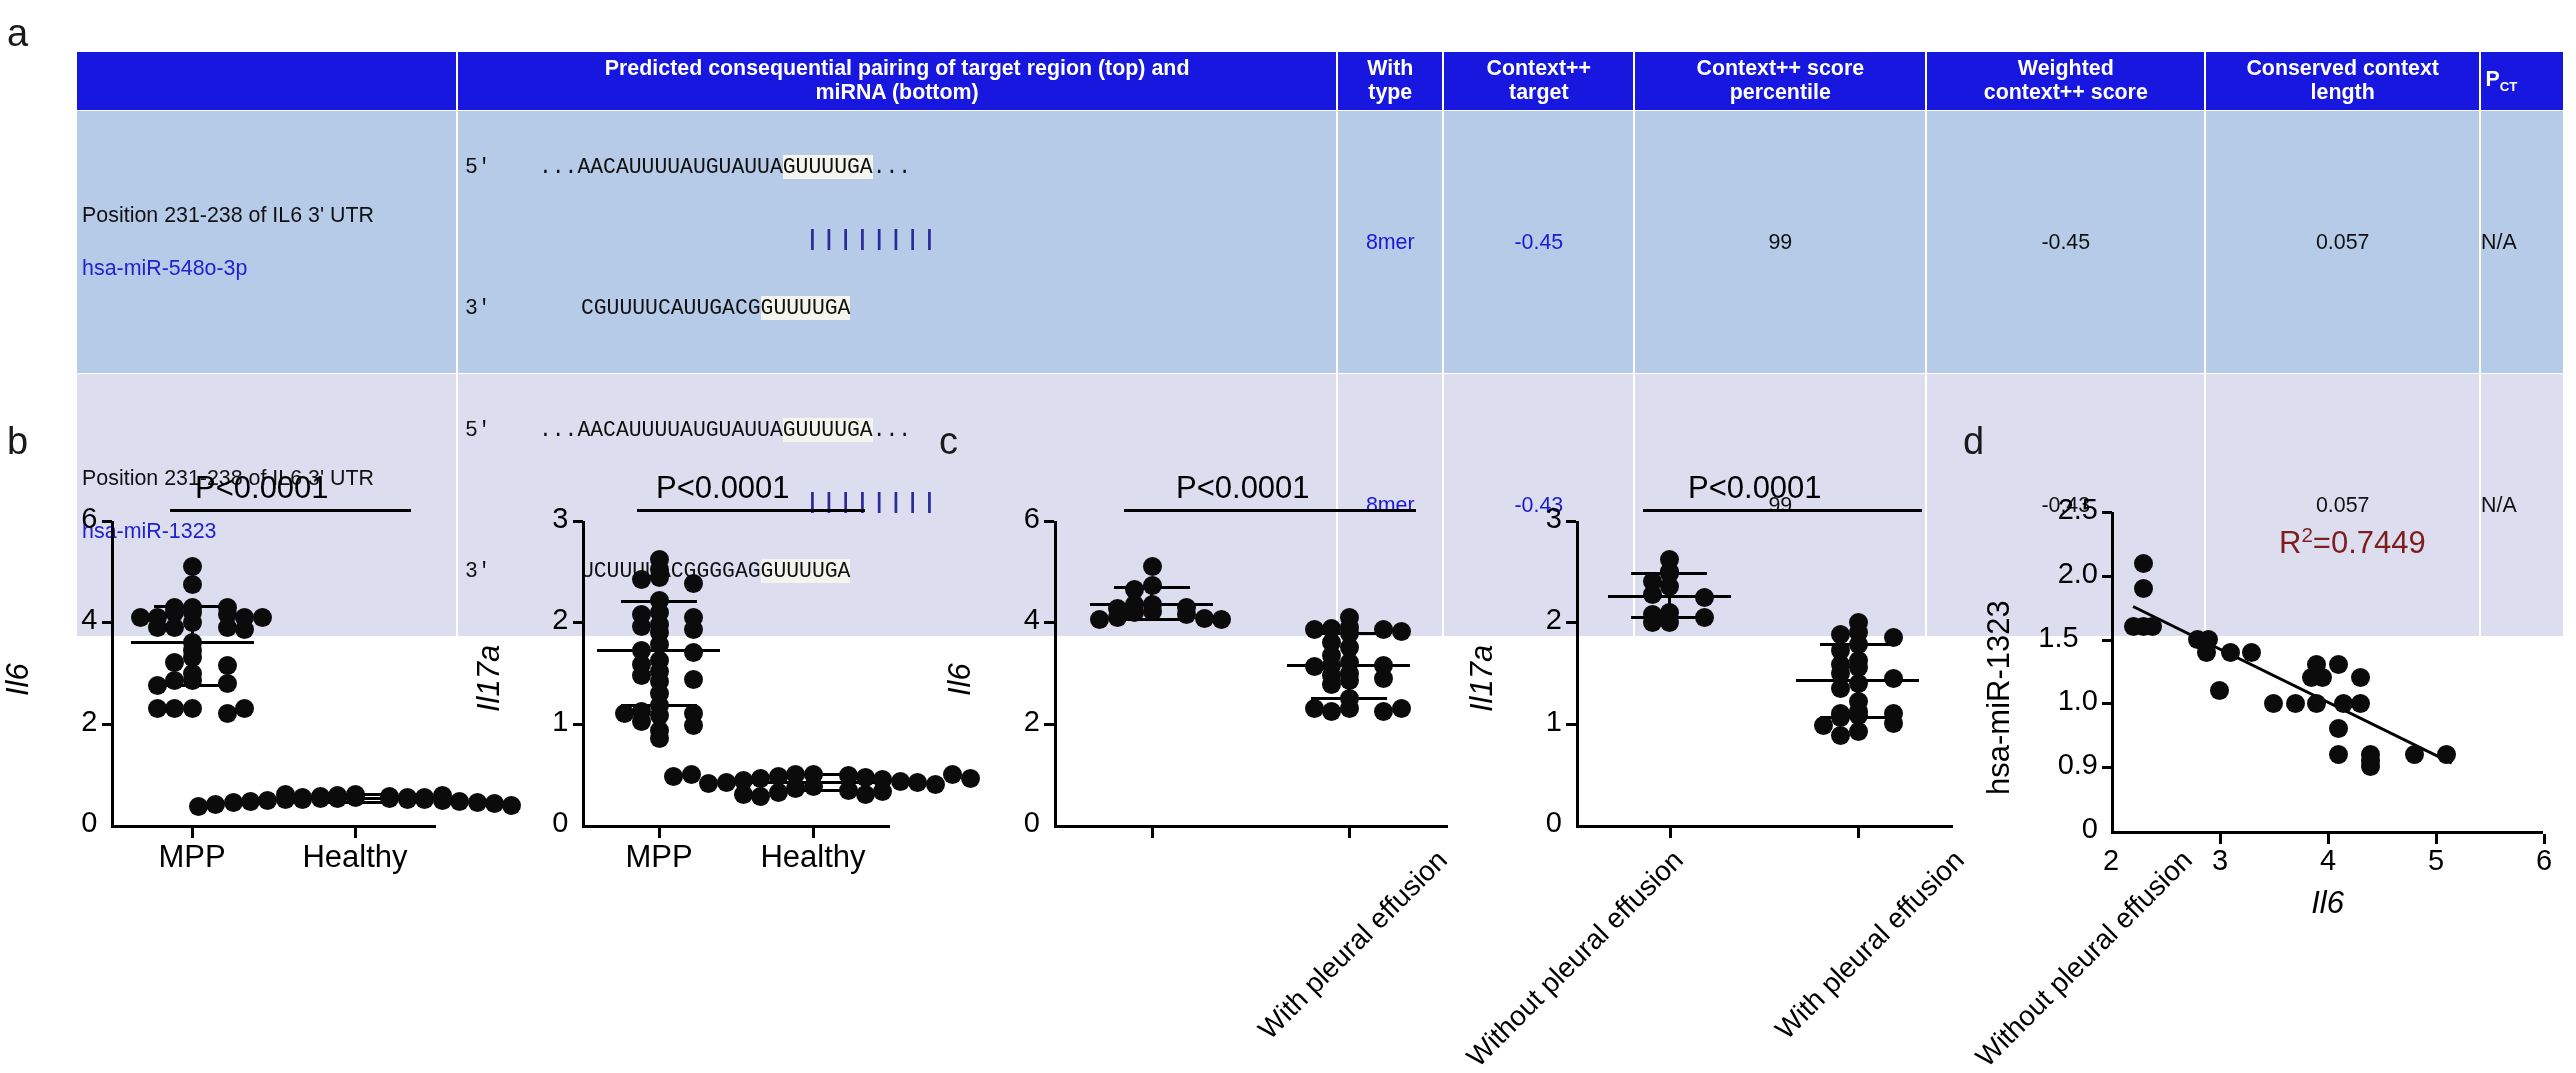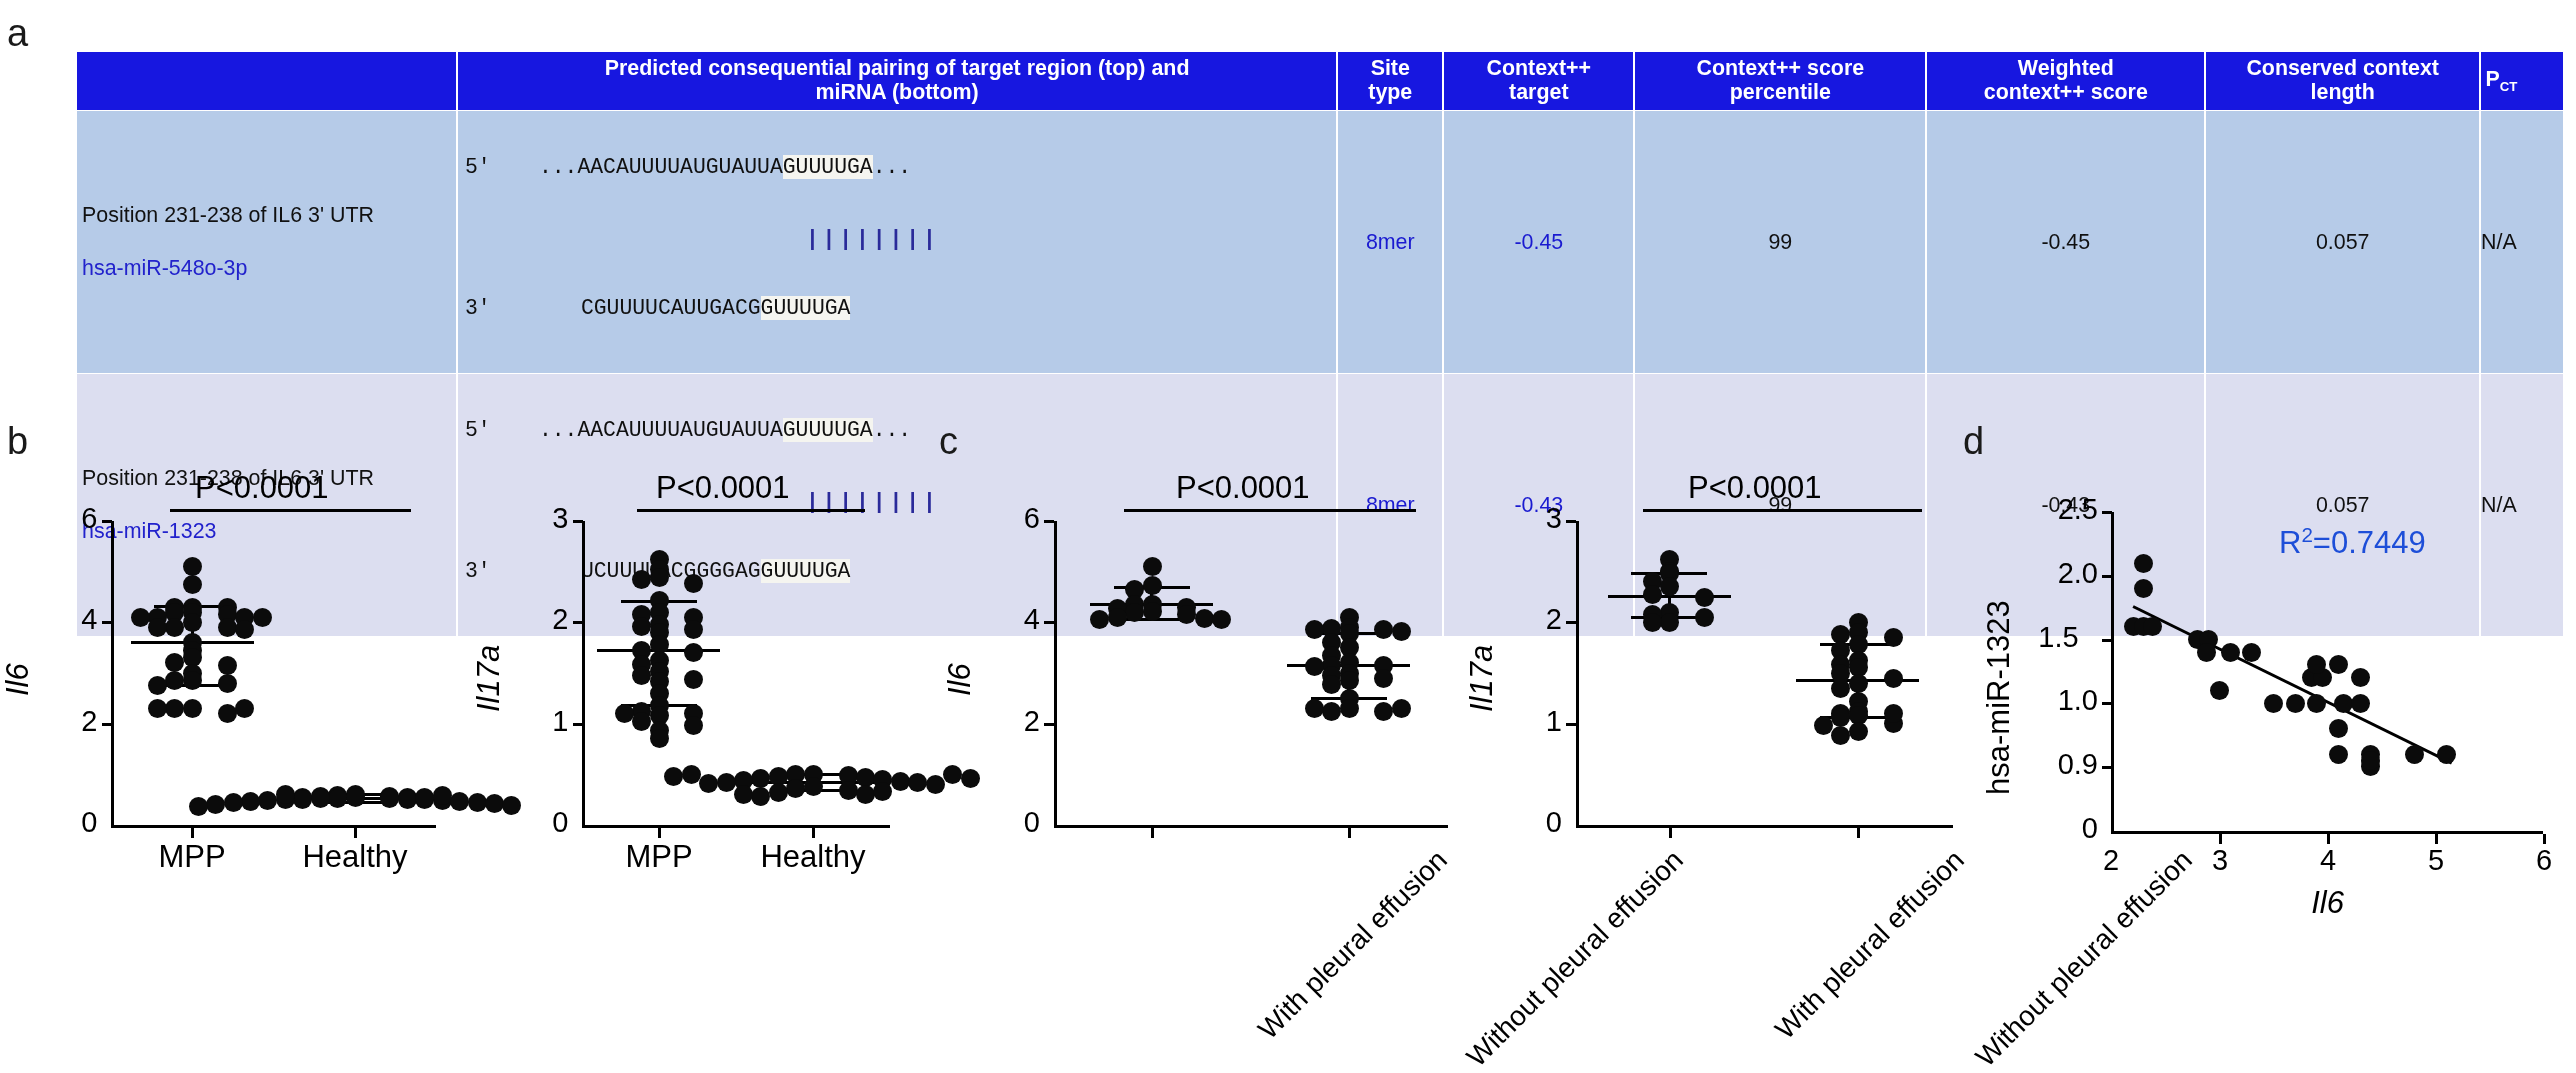--- a/index.html
+++ b/index.html
@@ -49,21 +49,21 @@
   .ytitle{position:absolute;font-size:31px;font-style:italic;font-family:"Liberation Sans",sans-serif;transform-origin:left top;transform:rotate(-90deg);white-space:nowrap;}
   .ytitle-plain{position:absolute;font-size:31px;font-family:"Liberation Sans",sans-serif;transform-origin:left top;transform:rotate(-90deg);white-space:nowrap;}
   .xcat{position:absolute;font-size:31px;font-family:"Liberation Sans",sans-serif;text-align:center;white-space:nowrap;color:#000;}
   .xcat-rot{position:absolute;font-size:28px;font-family:"Liberation Sans",sans-serif;white-space:nowrap;color:#000;transform-origin:right top;transform:rotate(-45deg);}
   .pval{position:absolute;font-size:31px;font-family:"Liberation Sans",sans-serif;color:#000;white-space:nowrap;}
   .pbar{position:absolute;background:#000;height:3.4px;}
   .dot{position:absolute;border-radius:50%;background:#0b0b0b;}
   .meanline{position:absolute;background:#000;height:3.4px;}
   .errcap{position:absolute;background:#000;height:3.4px;}
   .errvert{position:absolute;background:#000;width:3.4px;}
-  .r2{position:absolute;font-size:31px;font-family:"Liberation Sans",sans-serif;color:#1d4ed8;white-space:nowrap;}
+  .r2{position:absolute;font-size:31px;font-family:"Liberation Sans",sans-serif;color:#7f1d1d;white-space:nowrap;}
   .r2 sup{font-size:20.6px;}
   .fitline{position:absolute;background:#000;transform-origin:left center;height:3.4px;}
   .xtitle-it{position:absolute;font-size:31px;font-style:italic;font-family:"Liberation Sans",sans-serif;text-align:center;}
   sub{font-size:0.62em;}
 </style>
 </head>
 <body>
 
 <div class="panel-letter" style="left:6.9px;top:12px;">a</div>
 
@@ -79,21 +79,21 @@
       <col style="width:81px">
   </colgroup>
   <thead>
     <tr>
       <th></th>
       <th>
         <span>Predicted consequential pairing of target region (top) and</span><br>
         <span>miRNA (bottom)</span>
       </th>
       <th>
-        <span>Site</span><br>
+        <span>With</span><br>
         <span>type</span>
       </th>
       <th>
         <span>Context++</span><br>
         <span>target</span>
       </th>
       <th>
         <span>Context++ score</span><br>
         <span>percentile</span>
       </th>

